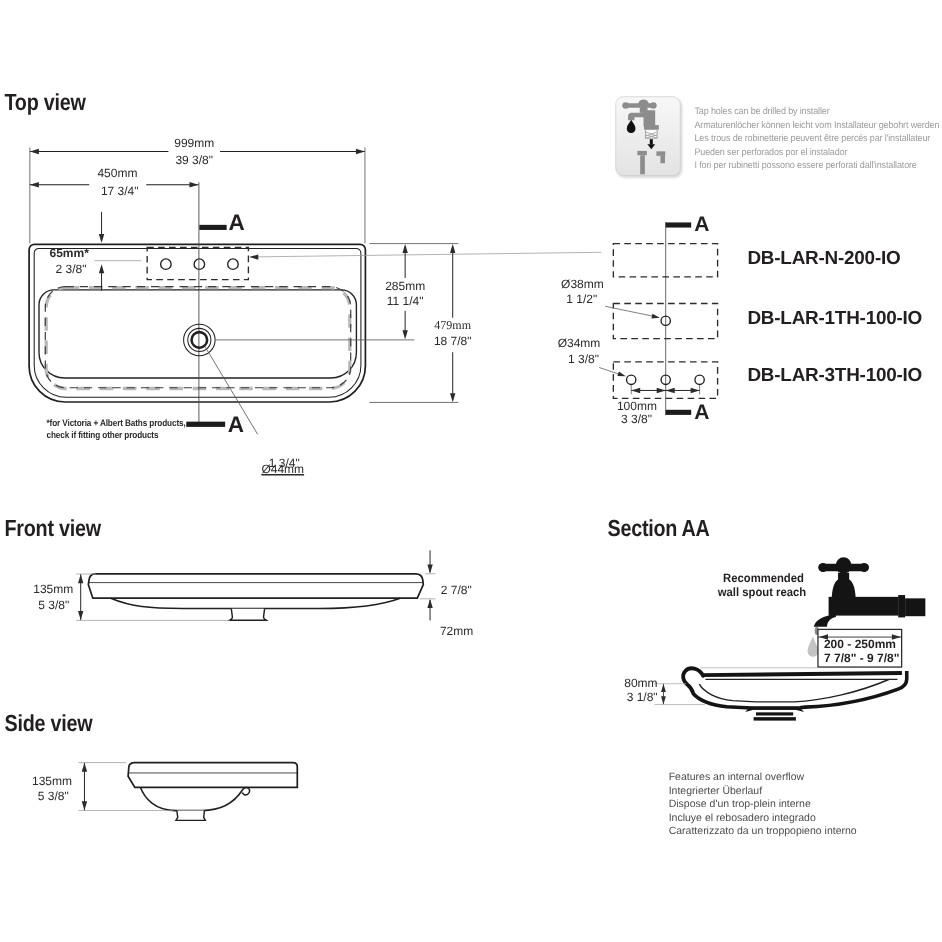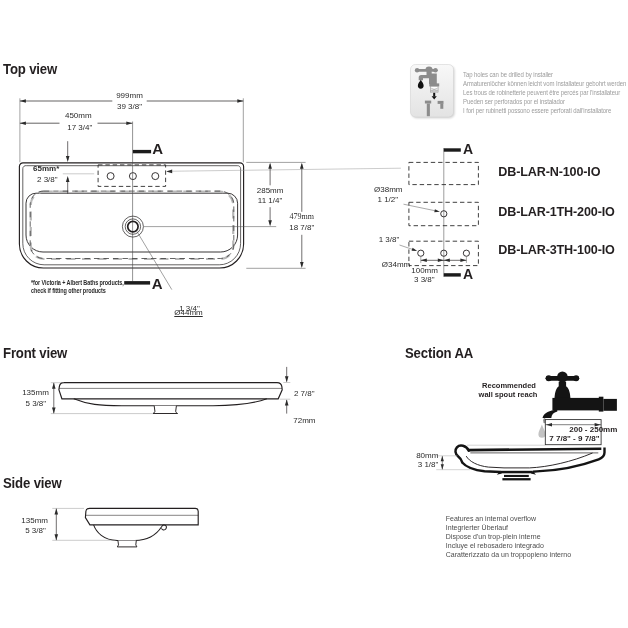--- a/index.html
+++ b/index.html
@@ -231,47 +231,47 @@
 <span class="t dim c" style="left:301.8px;top:223.7px;">18 7/8"</span>
 <span class="t dim c" style="left:188.5px;top:309px;text-decoration:underline;">Ø44mm</span>
 <span class="t dim c" style="left:189.5px;top:304.6px;">1 3/4"</span>
 <span class="t foot" style="left:31.2px;top:280.2px;">*for Victoria + Albert Baths products,</span>
 <span class="t foot" style="left:31.2px;top:287.7px;">check if fitting other products</span>
 <span class="t secA" style="left:152.3px;top:140.9px;">A</span>
 <span class="t secA" style="left:151.8px;top:276.1px;">A</span>
 
 <span class="t dim c" style="left:388.3px;top:186px;">Ø38mm</span>
 <span class="t dim c" style="left:387.8px;top:195.9px;">1 1/2"</span>
-<span class="t dim c" style="left:396px;top:225.4px;margin-top:36px;">Ø34mm</span>
+<span class="t dim c" style="left:386px;top:225.4px;">Ø34mm</span>
 <span class="t dim c" style="left:389px;top:235.5px;">1 3/8"</span>
 <span class="t dim c" style="left:424.6px;top:266.5px;">100mm</span>
 <span class="t dim c" style="left:424.3px;top:276.2px;">3 3/8"</span>
-<span class="t code" style="left:498.3px;top:166.2px;">DB-LAR-N-100-IO</span>
-<span class="t code" style="left:498.3px;top:205.9px;">DB-LAR-1TH-200-IO</span>
+<span class="t code" style="left:498.3px;top:166.2px;">DB-LAR-N-200-IO</span>
+<span class="t code" style="left:498.3px;top:205.9px;">DB-LAR-1TH-100-IO</span>
 <span class="t code" style="left:498.3px;top:244.4px;">DB-LAR-3TH-100-IO</span>
 <span class="t secA" style="left:462.9px;top:142.3px;font-size:14px;">A</span>
 <span class="t secA" style="left:462.9px;top:267.1px;font-size:14px;">A</span>
 
 <span class="t grayline" style="left:463.4px;top:71.6px;">Tap holes can be drilled by installer</span>
 <span class="t grayline" style="left:463.4px;top:80.8px;">Armaturenlöcher können leicht vom Installateur gebohrt werden</span>
 <span class="t grayline" style="left:463.4px;top:90px;">Les trous de robinetterie peuvent être percés par l'installateur</span>
 <span class="t grayline" style="left:463.4px;top:99.2px;">Pueden ser perforados por el instalador</span>
 <span class="t grayline" style="left:463.4px;top:108.4px;">I fori per rubinetti possono essere perforati dall'installatore</span>
 
 <span class="t dim c" style="left:35.5px;top:389.4px;">135mm</span>
 <span class="t dim c" style="left:35.8px;top:400.2px;">5 3/8"</span>
 <span class="t dim" style="left:293.3px;top:380.5px;margin-top:36px;">72mm</span>
 <span class="t dim" style="left:293.9px;top:390px;">2 7/8"</span>
 
 <span class="t dim c" style="left:34.7px;top:516.5px;">135mm</span>
 <span class="t dim c" style="left:35.5px;top:526.8px;">5 3/8"</span>
 
 <span class="t bdim cb" style="left:509px;top:381.8px;">Recommended</span>
 <span class="t bdim cb" style="left:508.4px;top:391.2px;">wall spout reach</span>
-<span class="t bdim" style="left:549.3px;top:425.9px;margin-left:20px;">200 - 250mm</span>
+<span class="t bdim" style="left:549.3px;top:425.9px;">200 - 250mm</span>
 <span class="t bdim" style="left:549.3px;top:435px;">7 7/8" - 9 7/8"</span>
 <span class="t dim r" style="left:438.4px;top:451.5px;">80mm</span>
 <span class="t dim r" style="left:438.4px;top:460.6px;">3 1/8"</span>
 
 <span class="t noteline" style="left:445.8px;top:515.1px;">Features an internal overflow</span>
 <span class="t noteline" style="left:445.8px;top:524.1px;">Integrierter Überlauf</span>
 <span class="t noteline" style="left:445.8px;top:533.1px;">Dispose d'un trop-plein interne</span>
 <span class="t noteline" style="left:445.8px;top:542.1px;">Incluye el rebosadero integrado</span>
 <span class="t noteline" style="left:445.8px;top:551.1px;">Caratterizzato da un troppopieno interno</span>
 

